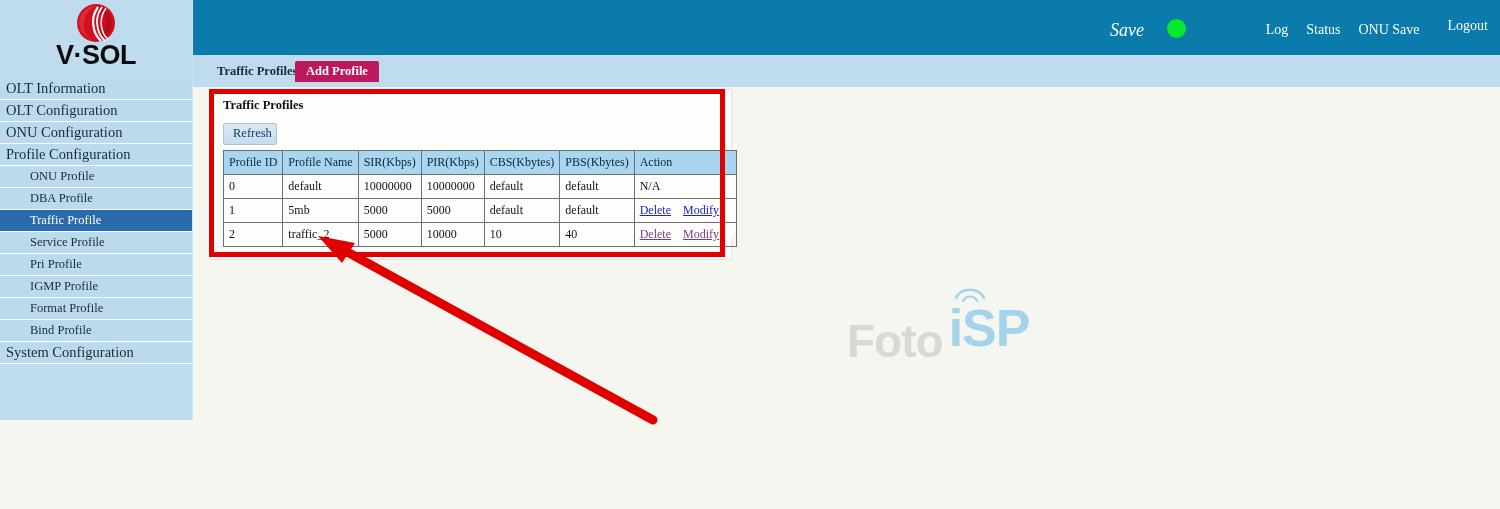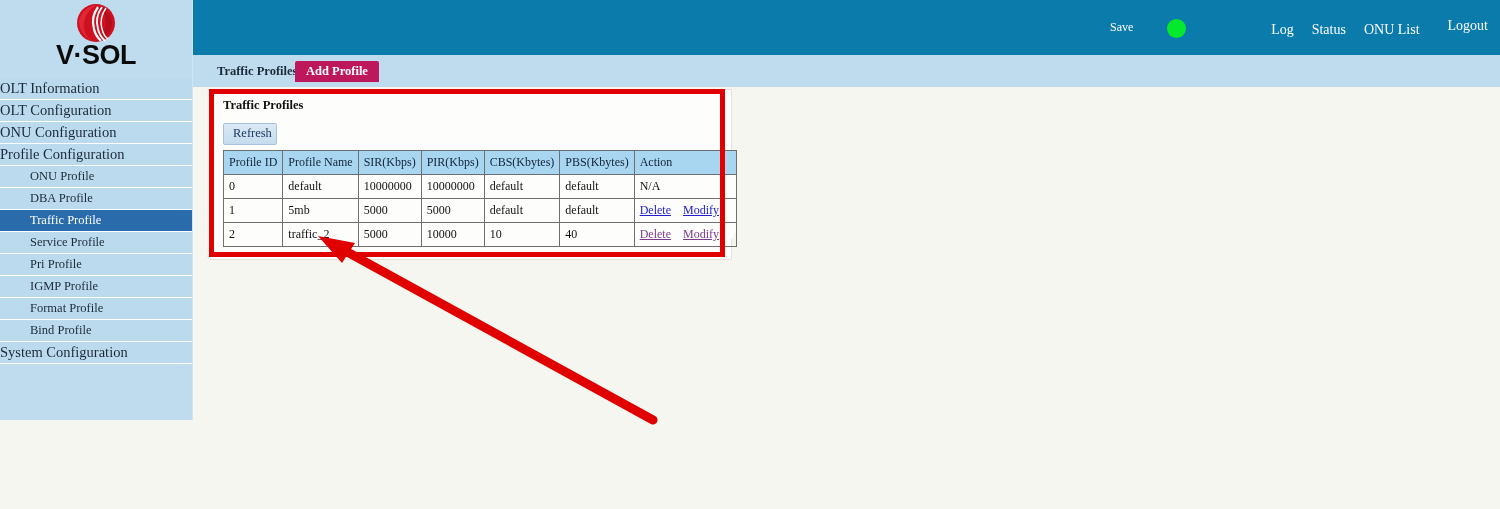--- a/index.html
+++ b/index.html
@@ -57,20 +57,21 @@
     font-size: 27px;
     letter-spacing: -0.5px;
     color: #0b0b0b;
   }
   .nav-list { list-style: none; margin: 0; padding: 0; }
   .nav-item {
     height: 21px;
     line-height: 21px;
     font-size: 14.5px;
     color: #1b2a3a;
+    padding-left: 6px;
     background: #bcdaed;
     border-bottom: 1.5px solid #ffffff;
     white-space: nowrap;
     cursor: default;
   }
   .nav-item.level2 {
     padding-left: 30px;
     font-size: 12.5px;
     height: 21px;
     line-height: 21px;
@@ -86,21 +87,22 @@
     left: 192px; top: 0;
     right: 0;
     height: 55px;
     background: #0b7bab;
     z-index: 4;
   }
   .topbar .save-label {
     position: absolute;
     left: 918px; top: 20px;
     color: #ffffff;
-    font-size: 12px;
+    font-size: 18px;
+    font-style: italic;
   }
   .topbar .status-dot {
     position: absolute;
     left: 975px; top: 19px;
     width: 19px; height: 19px;
     border-radius: 50%;
     background: #04e82e;
   }
   .topbar .rightlinks {
     position: absolute;
@@ -308,32 +310,42 @@
     <li class="nav-item">System Configuration</li>
   </ul>
 </div>
 
 <div class="topbar">
   <span class="save-label">Save</span>
   <span class="status-dot"></span>
   <div class="rightlinks">
     <span>Log</span>
     <span>Status</span>
-    <span>ONU List</span>
+    <span>ONU Save</span>
     <span class="logout">Logout</span>
   </div>
 </div>
 
 <div class="tabstrip">
   <div class="tab inactive">Traffic Profiles</div>
   <div class="tab active">Add Profile</div>
 </div>
 
 <div class="content">
 
+  <div class="watermark">
+    <span class="wm-foto">Foto</span>
+    <span class="wm-isp-wrap">
+      <svg class="wm-wifi" viewBox="0 0 34 22">
+        <path d="M3 18 C8 7 26 7 31 18" stroke="#a5d3ec" stroke-width="2.4" fill="none" stroke-linecap="round"></path>
+        <path d="M10 21 C13 15 21 15 24 21" stroke="#a5d3ec" stroke-width="2.2" fill="none" stroke-linecap="round"></path>
+      </svg>
+      <span class="wm-isp">iSP</span>
+    </span>
+  </div>
 
   <div class="panel">
     <div class="panel-title">Traffic Profiles</div>
     <div class="refresh-btn">Refresh</div>
 
     <table class="profiles">
       <thead>
         <tr>
           <th class="c-id">Profile ID</th>
           <th class="c-name">Profile Name</th>

